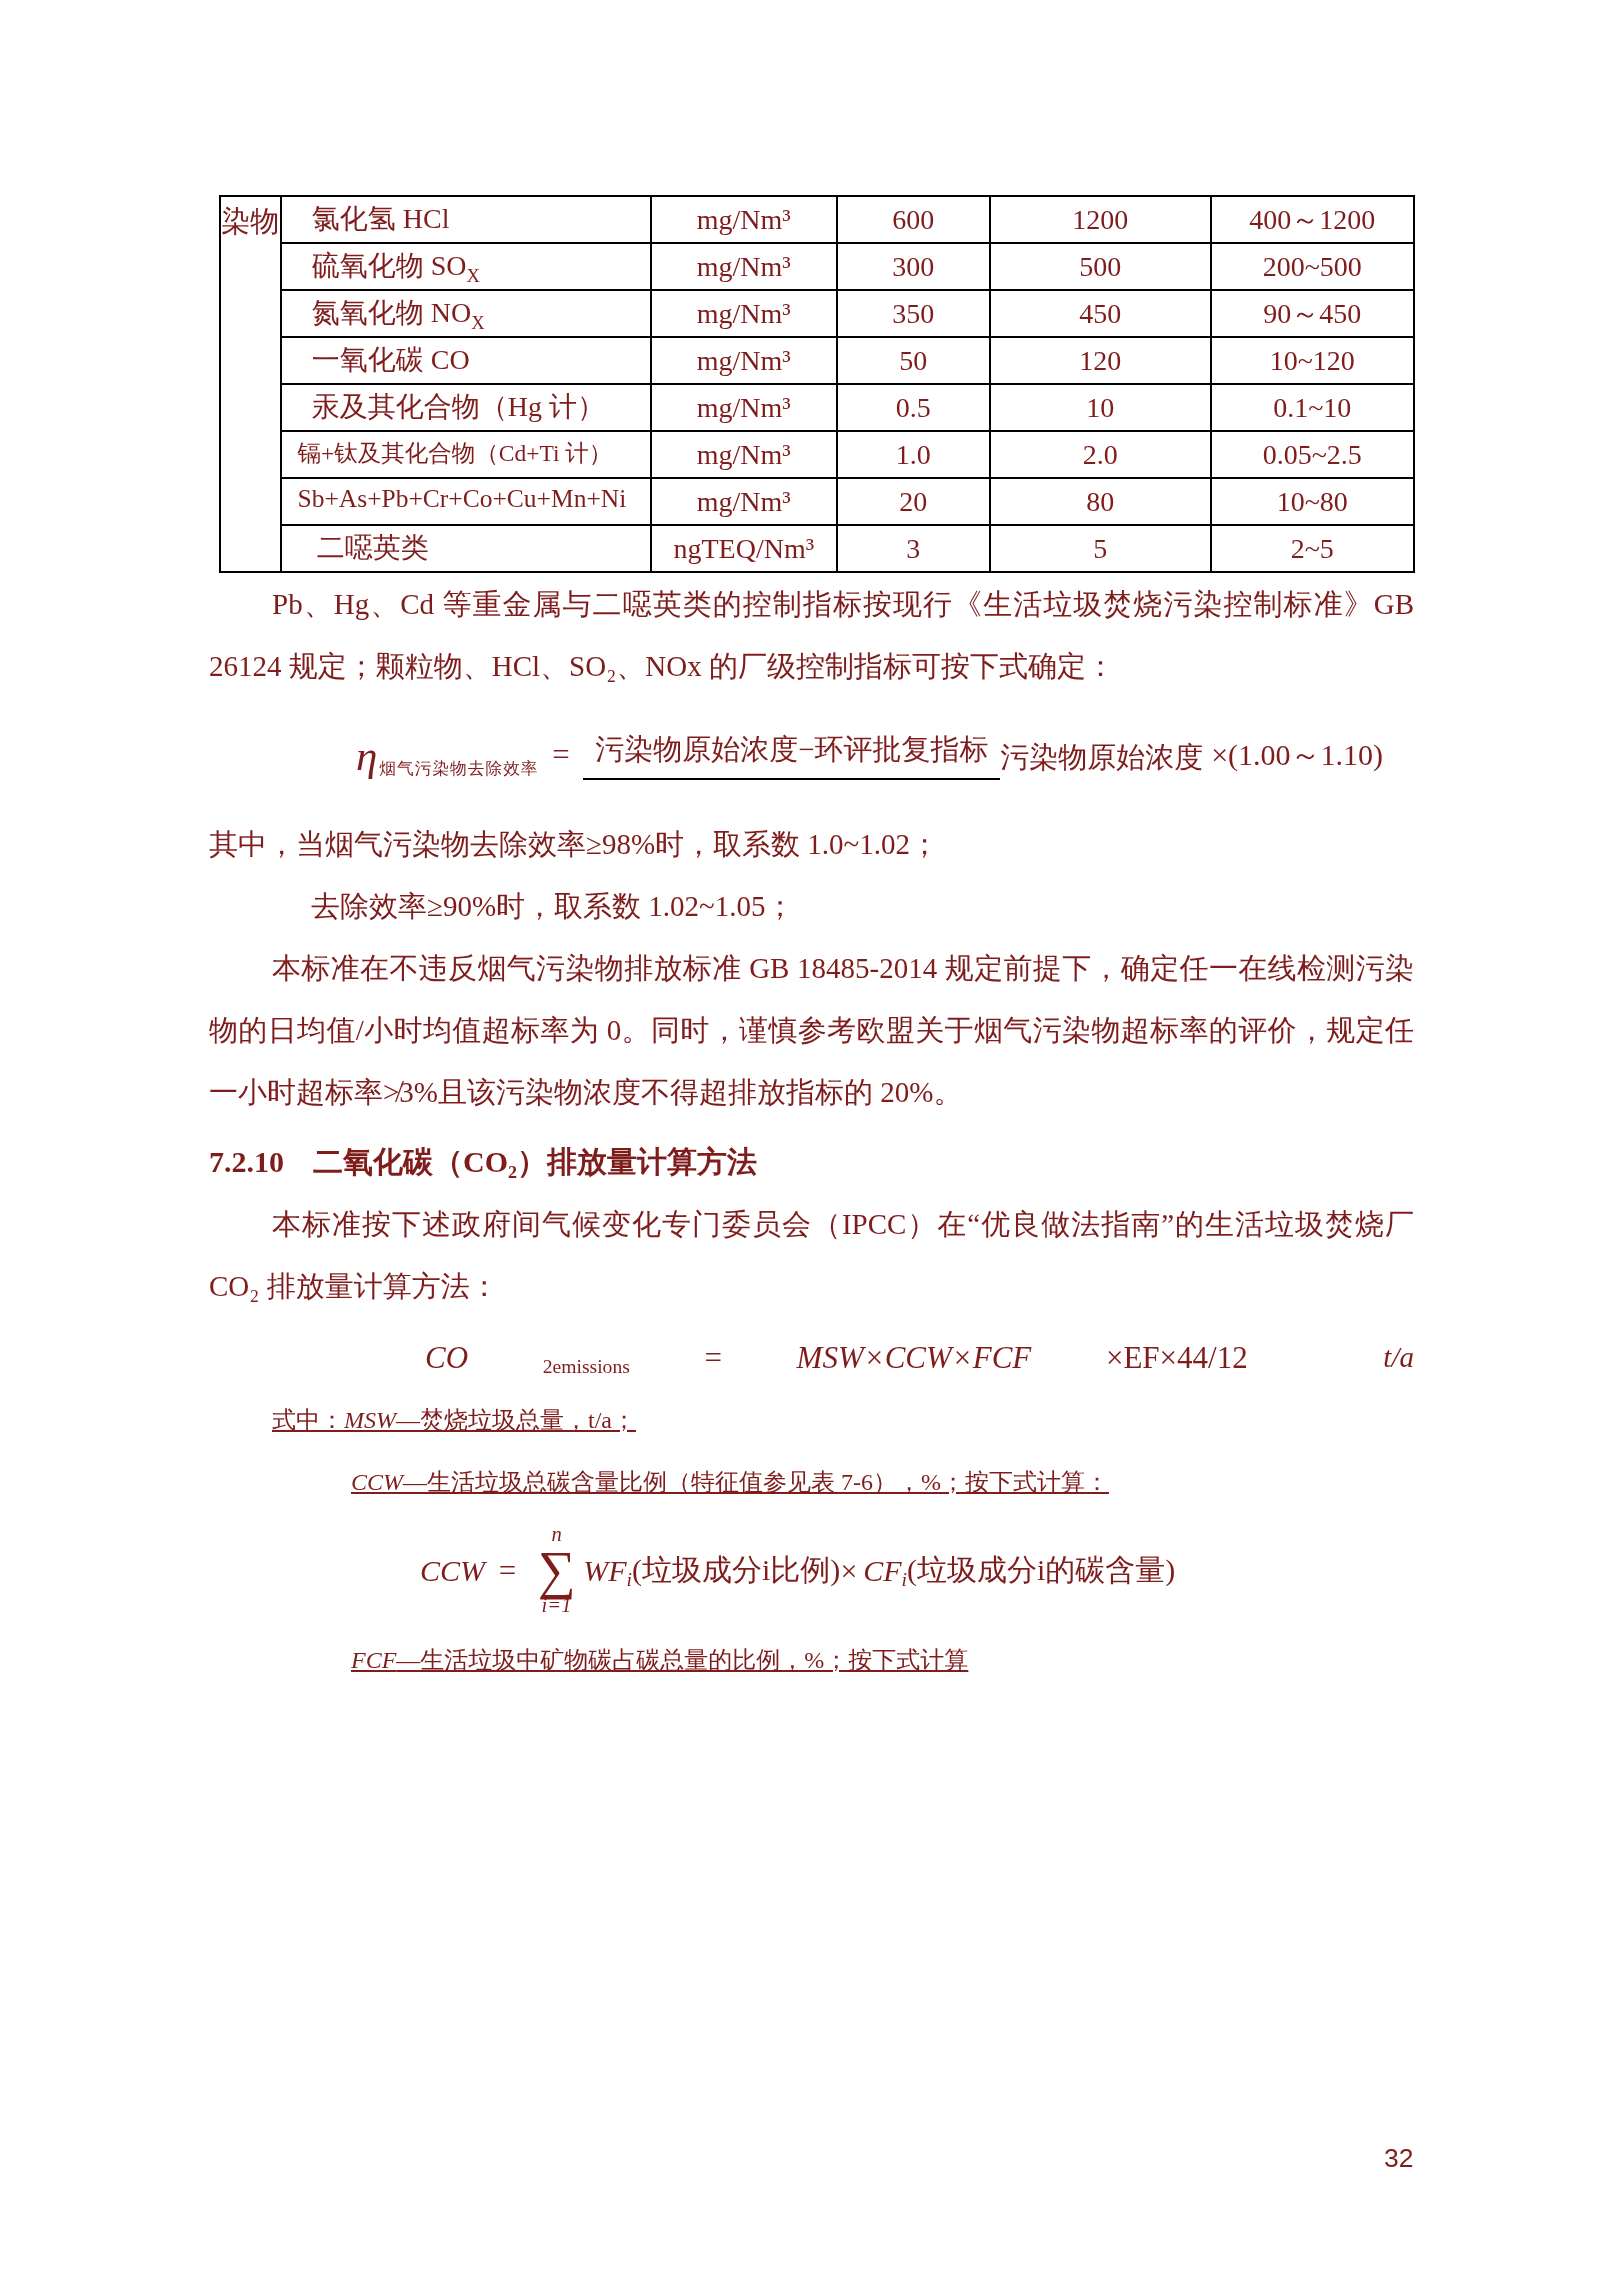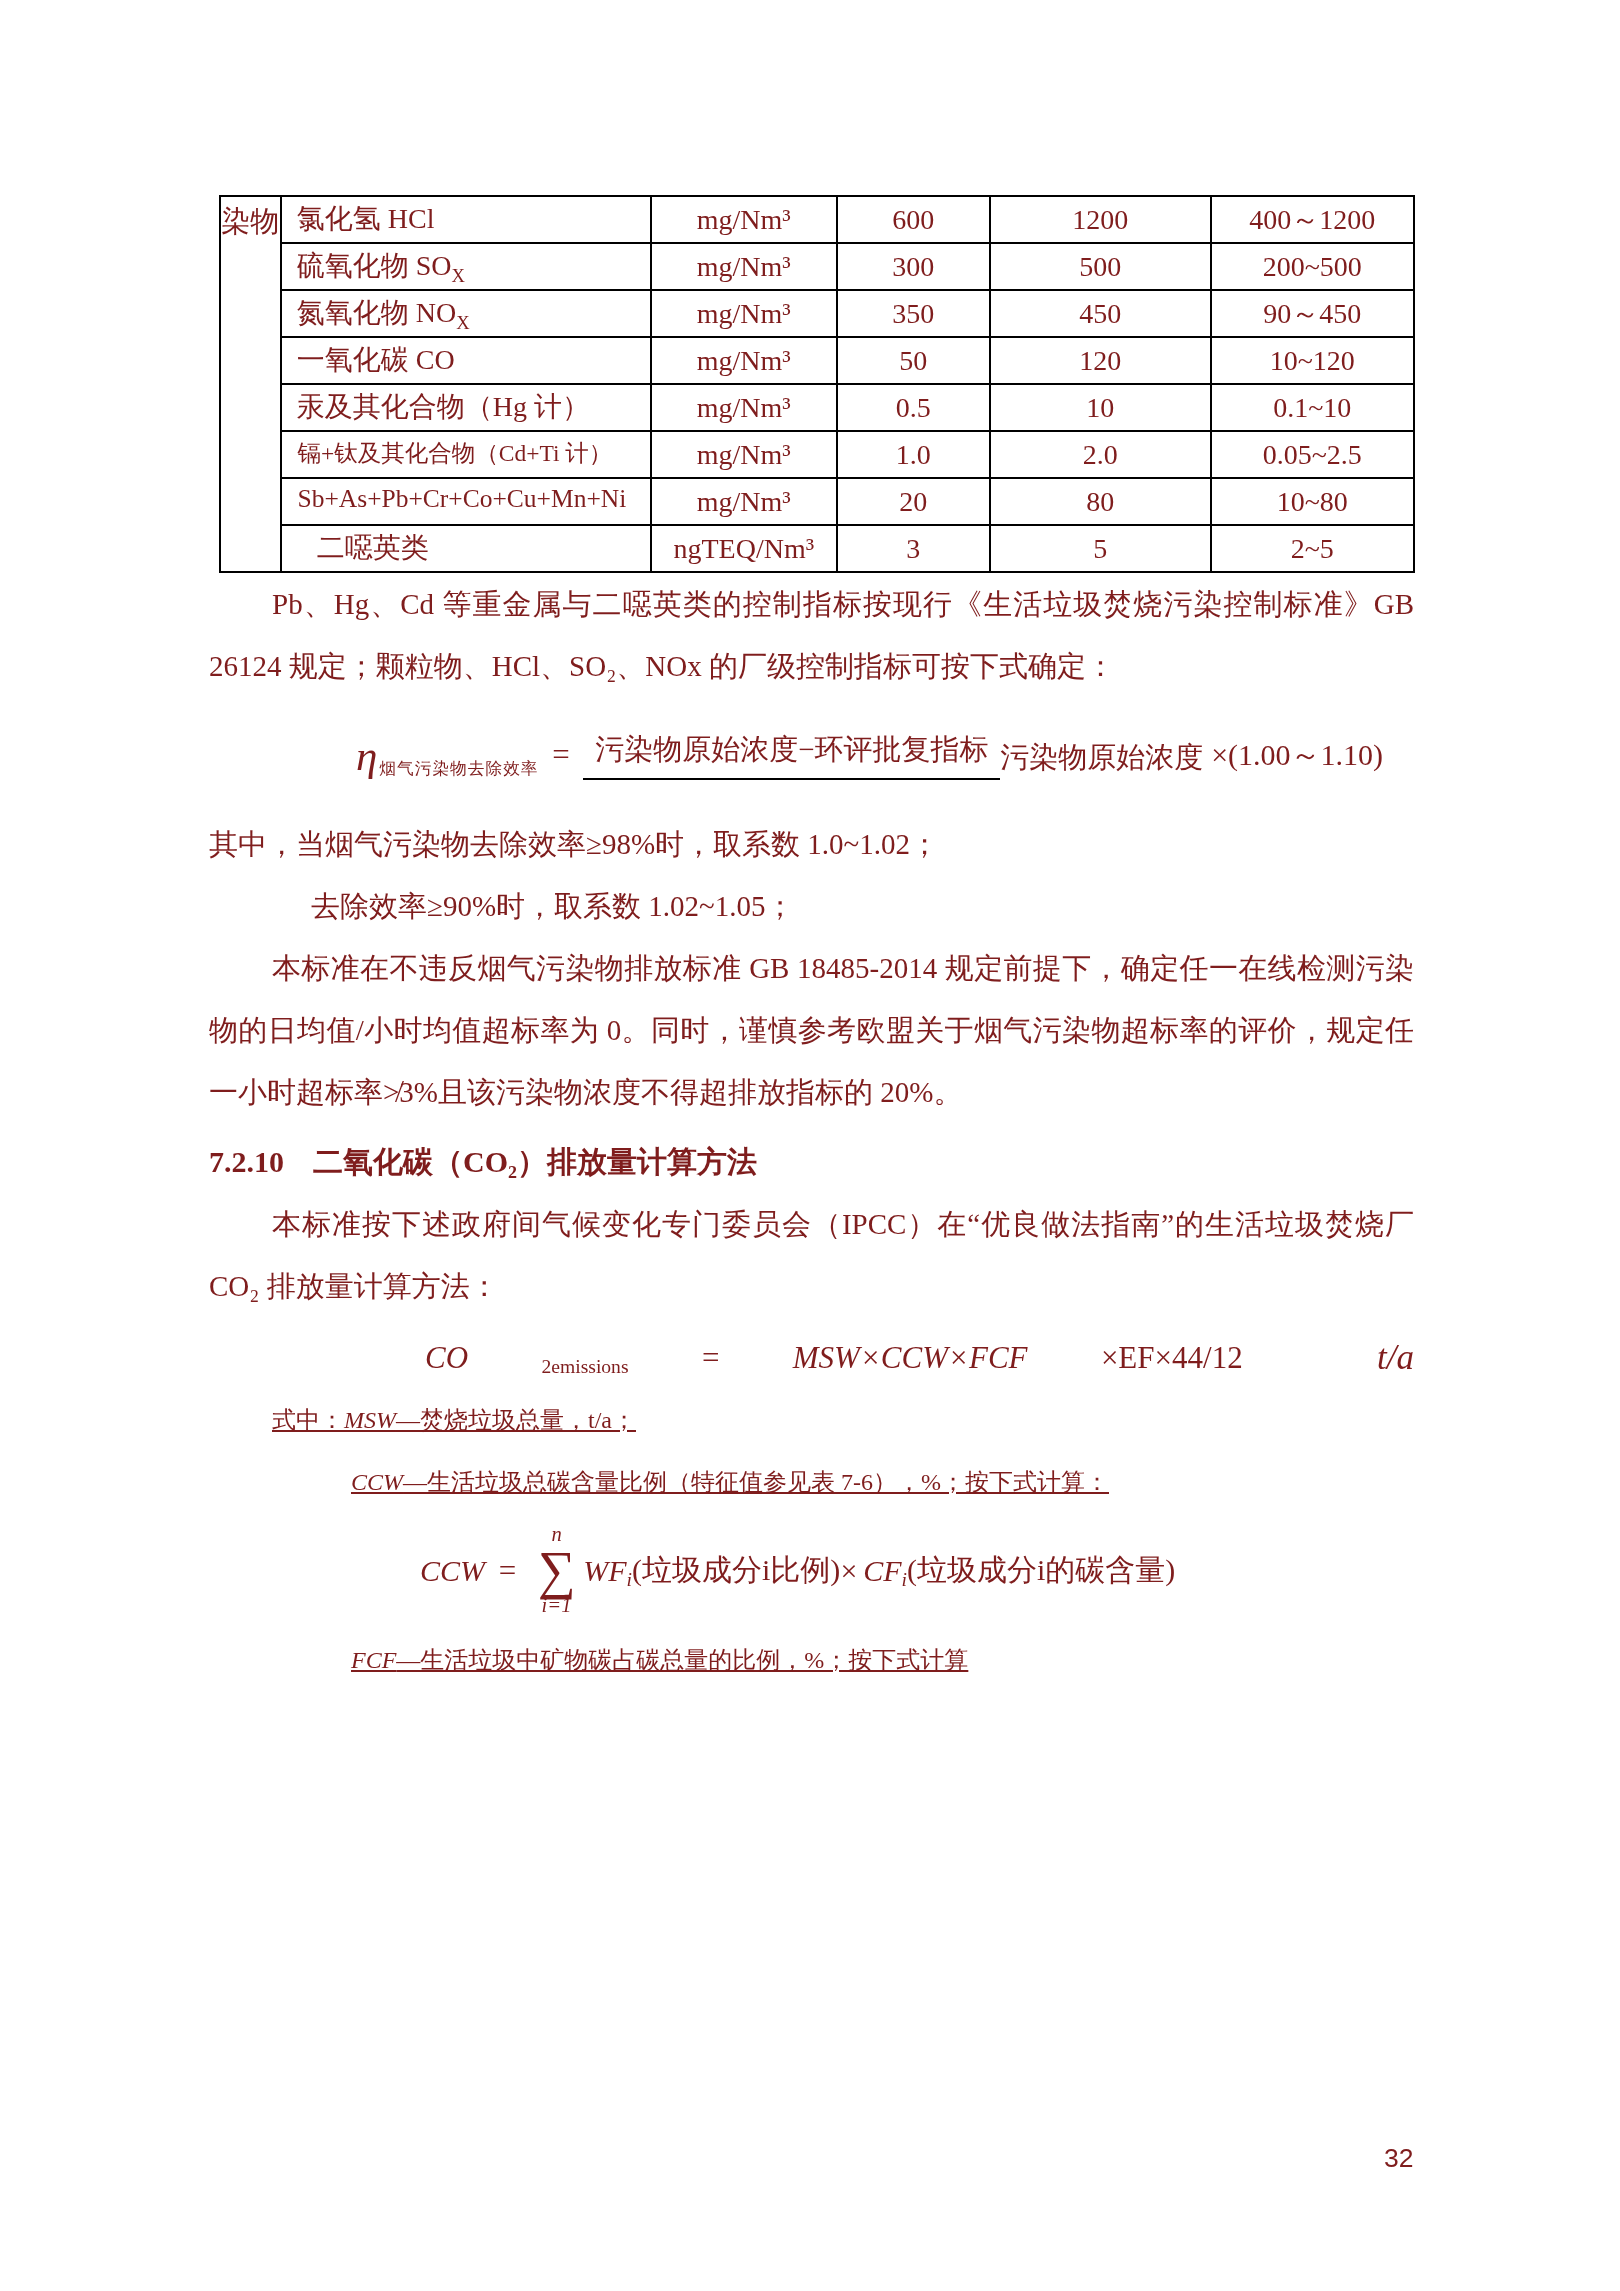--- a/index.html
+++ b/index.html
@@ -12,21 +12,21 @@
     color:#7f1d1d;
     font-family:"Liberation Serif","DejaVu Serif",serif;
     overflow:hidden;
   }
   .content { position:absolute; left:209px; top:195px; width:1205px; }
 
   
   table.limits { border-collapse:collapse; table-layout:fixed; width:1194px; margin-left:9.8px; }
   .limits td { border:2px solid #000; height:47px; font-size:28px; overflow:hidden; white-space:nowrap; }
   .limits td.side { text-align:center; vertical-align:top; padding-top:2px; line-height:45px; word-break:break-all; font-size:29px; }
-  .limits td.name { text-align:left; padding-left:15px; }
+  .limits td.name { text-align:left; padding-left:30px; }
   .limits td.name.sm { font-size:23.5px; padding-left:15.7px; }
   .limits td.name.sm2 { font-size:25.5px; padding-left:15.7px; }
   .limits td.c { text-align:center; }
   .limits sub { font-size:18.6px; }
 
   
   p.body { font-size:29px; line-height:62px; text-align:justify; }
   .indent { text-indent:63px; }
   .coefline { font-size:29px; line-height:62px; }
   .coef-ind { padding-left:102px; }
@@ -42,21 +42,21 @@
   .eta-sym { font-style:italic; font-size:43px; }
   .eta-sub { font-size:16.7px; position:relative; top:13.7px; margin-left:2px; letter-spacing:1px; }
   .eq { margin:0 13.7px; font-size:31px; }
   .frac { display:inline-flex; flex-direction:row; text-align:center; }
   .frac .fnum { padding:0 11.8px 7.8px; border-bottom:2px solid #000; }
   .frac .fden { padding-top:7.8px; }
   .suffix { margin-left:7.8px; font-size:30px; }
 
   .co2-row { height:62px; margin:9.8px 0 0 216px; font-size:31px;justify-content:space-between; }
   .co2-row .bsub { font-size:19.6px; position:relative; top:9.8px; }
-  .co2-row .unit { margin-left:61px; font-style:italic; font-size:35px; }
+  .co2-row .unit { margin-left:61px; font-style:italic; font-size:29px; }
 
   .ccw-row { height:116px; margin-left:211px; font-size:30px; }
   .sigma { display:inline-flex; flex-direction:column; align-items:center; line-height:1; margin:0 7.8px; }
   .sigma .ssup, .sigma .ssub { font-size:20.6px; font-style:italic; line-height:1.15; }
   .sigma .ssym { font-size:53px; line-height:0.9; }
   .isub { font-size:19.6px; font-style:italic; position:relative; top:9.8px; }
 
   
   .pageno { position:absolute; left:1384px; top:2143px; font-family:"Liberation Sans","DejaVu Sans",sans-serif; font-size:26.5px; }
 </style>

